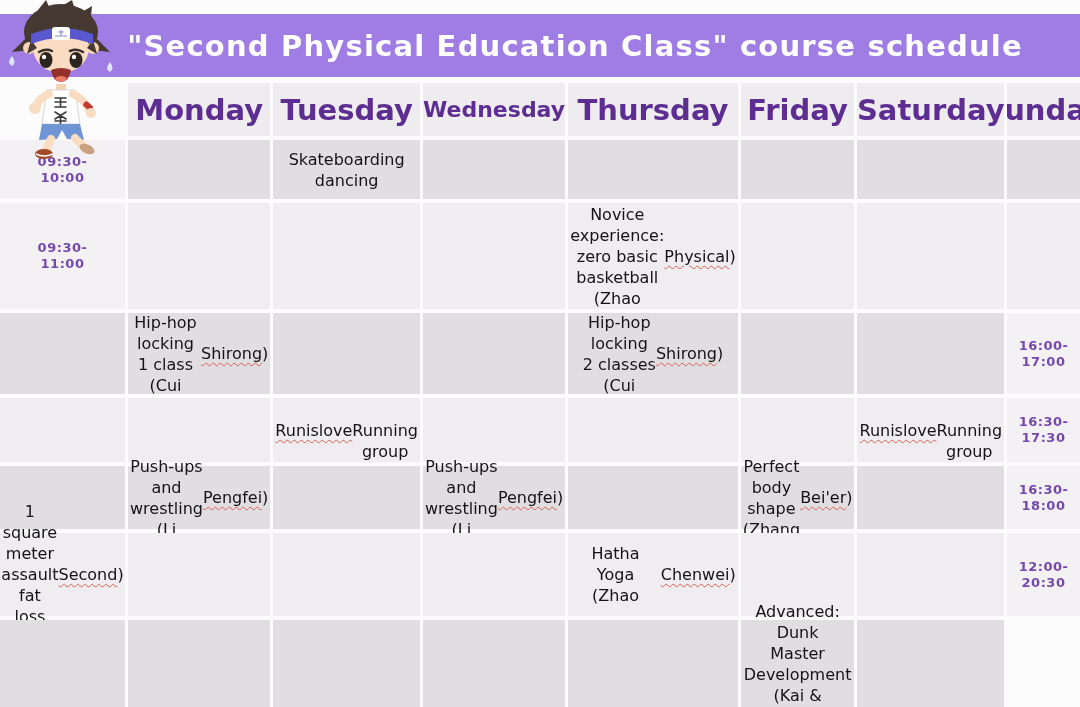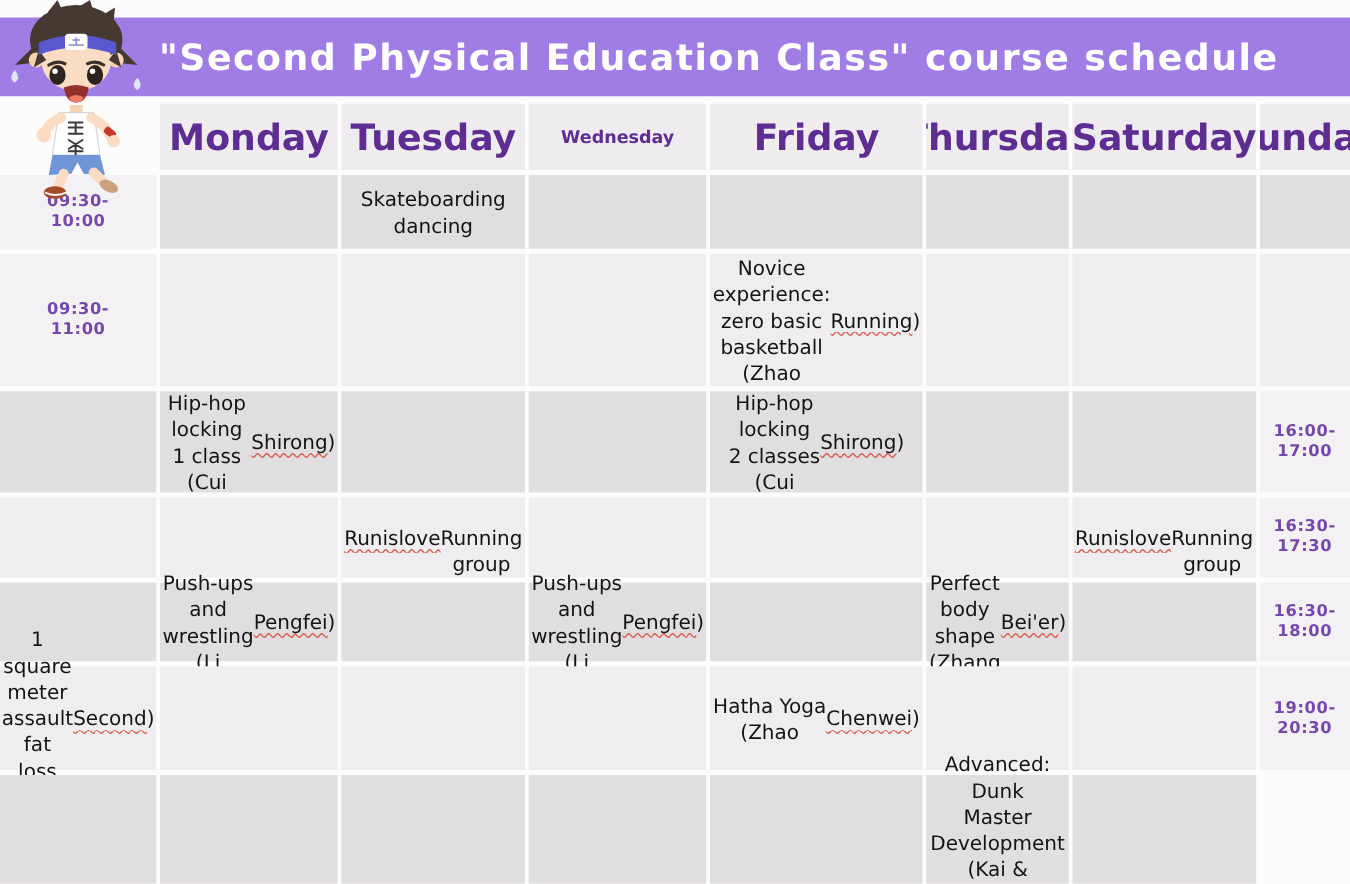--- a/index.html
+++ b/index.html
@@ -27,21 +27,21 @@
     row-gap:4px;column-gap:3px;
   }
   .corner{background:transparent}
   .day-h{
     background:var(--header-cell,#eeecee);
     color:var(--day-text,#5e2d92);
     font-weight:bold;font-size:29px;
     display:flex;align-items:center;justify-content:center;
     white-space:nowrap;overflow:hidden;
   }
-  .day-h.small{font-size:14px}
+  .day-h.small{font-size:22px}
   .time-c{
     background:var(--time-cell,#f4f1f4);
     color:var(--time-text,#7648ab);
     font-weight:bold;font-size:13px;letter-spacing:.5px;line-height:1.2;
     display:flex;align-items:center;justify-content:center;
     text-align:center;white-space:pre-line;
   }
   .cell{
     display:flex;align-items:center;justify-content:center;
     text-align:center;font-size:16px;line-height:21px;color:#141414;
@@ -132,39 +132,39 @@
   <ellipse cx="40" cy="154" rx="9" ry="5" fill="#a24b28"></ellipse>
   <path d="M32 154 q8 4 17 0" stroke="#ffffff" stroke-width="1.5" fill="none"></path>
   <ellipse cx="83" cy="149" rx="8" ry="4.5" fill="#caa07e" transform="rotate(25 83 149)"></ellipse>
 </svg>
 
 <div class="grid" id="grid">
     <div class="corner"></div>
     <div class="day-h">Monday</div>
     <div class="day-h">Tuesday</div>
     <div class="day-h small">Wednesday</div>
+    <div class="day-h">Thursday</div>
     <div class="day-h">Friday</div>
-    <div class="day-h">Thursday</div>
     <div class="day-h">Saturday</div>
     <div class="day-h">Sunday</div>
     <div class="time-c">09:30-
 10:00</div>
     <div class="cell dark"></div>
     <div class="cell dark">Skateboarding<br>dancing</div>
     <div class="cell dark"></div>
     <div class="cell dark"></div>
     <div class="cell dark"></div>
     <div class="cell dark"></div>
     <div class="cell dark"></div>
     <div class="time-c">09:30-
 11:00</div>
     <div class="cell light"></div>
     <div class="cell light"></div>
     <div class="cell light"></div>
-    <div class="cell light">Novice<br>experience:<br>zero basic<br>basketball<br>(Zhao <span class="sq">Running</span>)</div>
+    <div class="cell light">Novice<br>experience:<br>zero basic<br>basketball<br>(Zhao <span class="sq">Physical</span>)</div>
     <div class="cell light"></div>
     <div class="cell light"></div>
     <div class="cell light"></div>
     <div class="cell dark"></div>
     <div class="cell dark">Hip-hop locking<br>1 class<br>(Cui <span class="sq">Shirong</span>)</div>
     <div class="cell dark"></div>
     <div class="cell dark"></div>
     <div class="cell dark">Hip-hop<br>locking<br>2 classes<br>(Cui <span class="sq">Shirong</span>)</div>
     <div class="cell dark"></div>
     <div class="cell dark"></div>
@@ -188,21 +188,21 @@
     <div class="cell dark"></div>
     <div class="time-c">16:30-
 18:00</div>
     <div class="cell light">1 square meter<br>assault fat<br>loss<br>(Di <span class="sq">Second</span>)</div>
     <div class="cell light"></div>
     <div class="cell light"></div>
     <div class="cell light"></div>
     <div class="cell light">Hatha Yoga<br>(Zhao <span class="sq">Chenwei</span>)</div>
     <div class="cell light"></div>
     <div class="cell light"></div>
-    <div class="time-c">19:00-
+    <div class="time-c">12:00-
 20:30</div>
     <div class="cell dark"></div>
     <div class="cell dark"></div>
     <div class="cell dark"></div>
     <div class="cell dark"></div>
     <div class="cell dark"></div>
     <div class="cell dark">Advanced: Dunk<br>Master<br>Development<br>(Kai &amp; Vincent)</div>
     <div class="cell dark"></div>
   </div>
 

